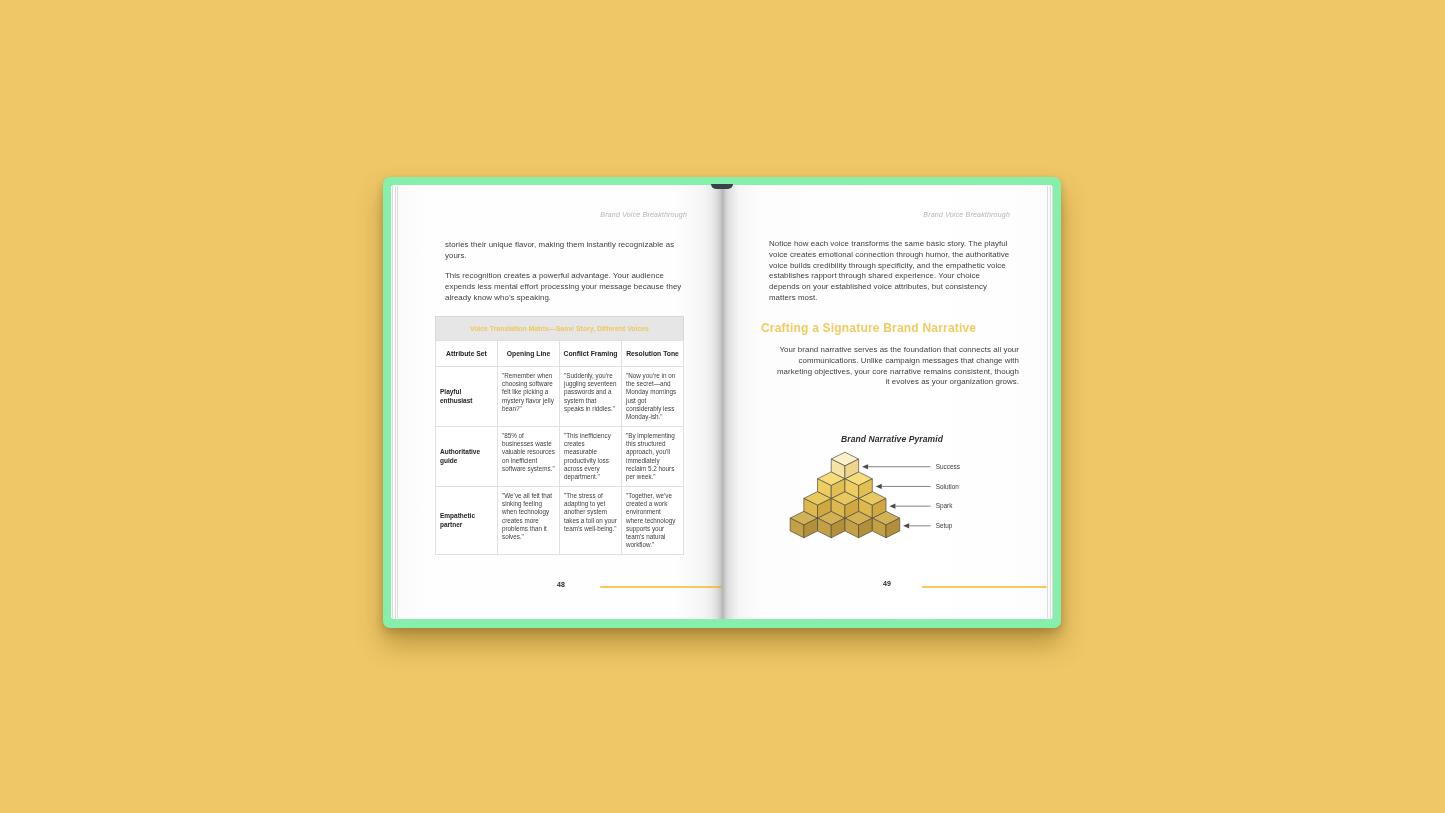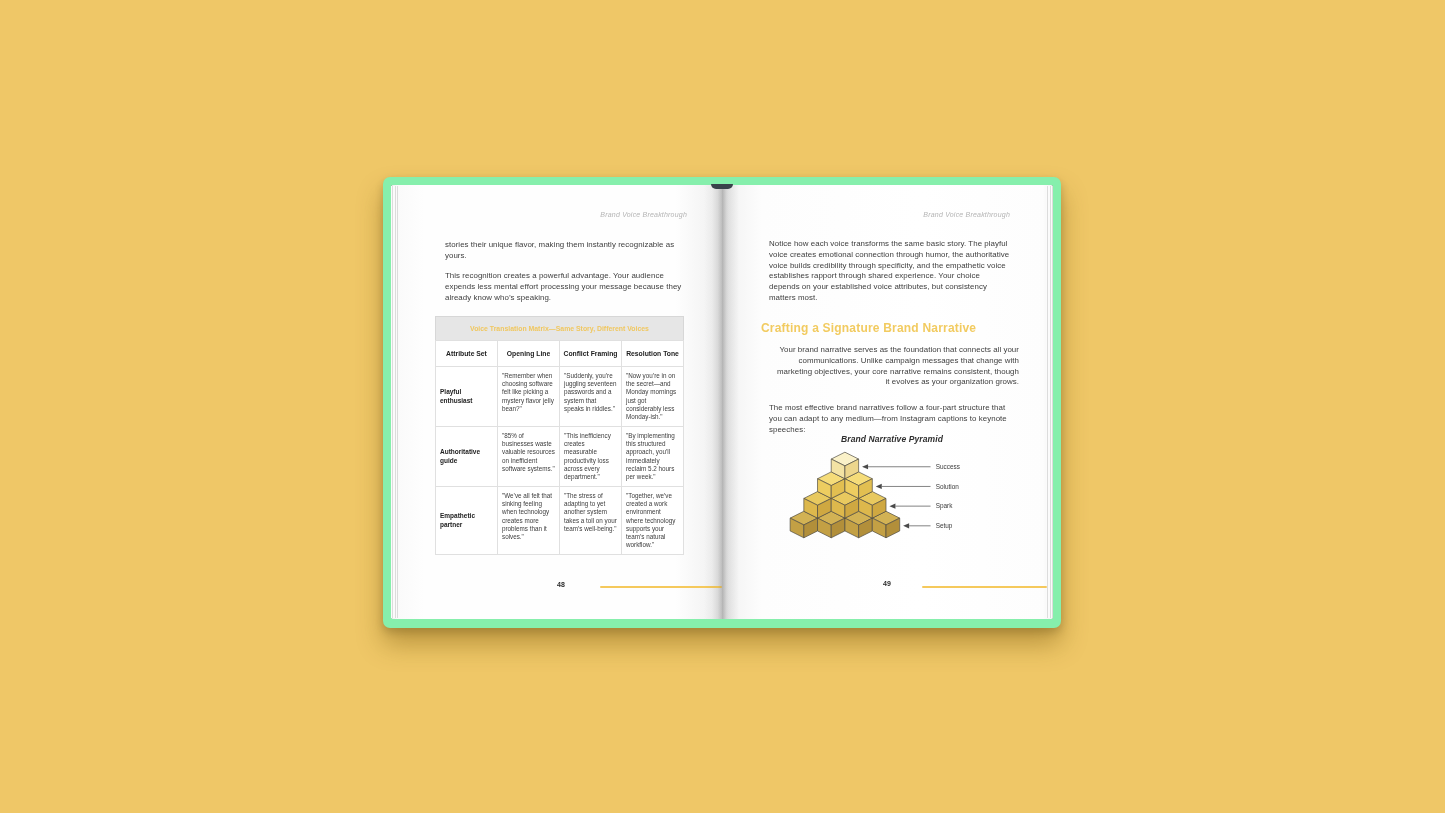--- a/index.html
+++ b/index.html
@@ -139,21 +139,20 @@
       <div class="fore-edge right-side"></div>
 
       <div class="running-header" style="right:43px;">Brand Voice Breakthrough</div>
 
       <div class="para" style="left:47px;top:54px;width:243px;">Notice how each voice transforms the same basic story. The playful voice creates emotional connection through humor, the authoritative voice builds credibility through specificity, and the empathetic voice establishes rapport through shared experience. Your choice depends on your established voice attributes, but consistency matters most.</div>
 
       <div class="section-heading" style="left:39px;top:136px;">Crafting a Signature Brand Narrative</div>
 
       <div class="para" style="left:54px;top:160px;width:243px;text-align:right;">Your brand narrative serves as the foundation that connects all your communications. Unlike campaign messages that change with marketing objectives, your core narrative remains consistent, though it evolves as your organization grows.</div>
 
-      <div class="para" style="left:47px;top:218px;width:243px;">The most effective brand narratives follow a four-part structure that you can adapt to any medium—from Instagram captions to keynote speeches:</div>
 
       <div class="pyramid-wrap">
         <div class="pyramid-title">Brand Narrative Pyramid</div>
         <svg class="pyramid-svg" width="214" height="96" viewBox="0 0 250 112" xmlns="http://www.w3.org/2000/svg">
 
           <g>
             <polygon class="cube l4t" points="22,75 38,83 22,91 6,83"></polygon>
             <polygon class="cube l4l" points="6,83 22,91 22,106 6,98"></polygon>
             <polygon class="cube l4r" points="22,91 38,83 38,98 22,106"></polygon>
             <polygon class="cube l4t" points="54,75 70,83 54,91 38,83"></polygon>

